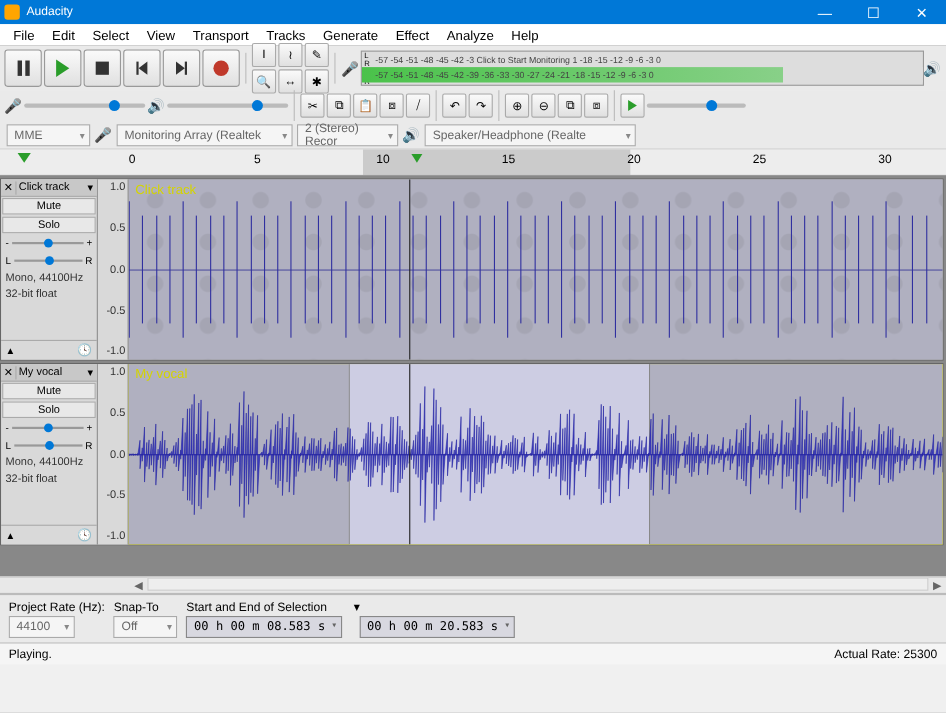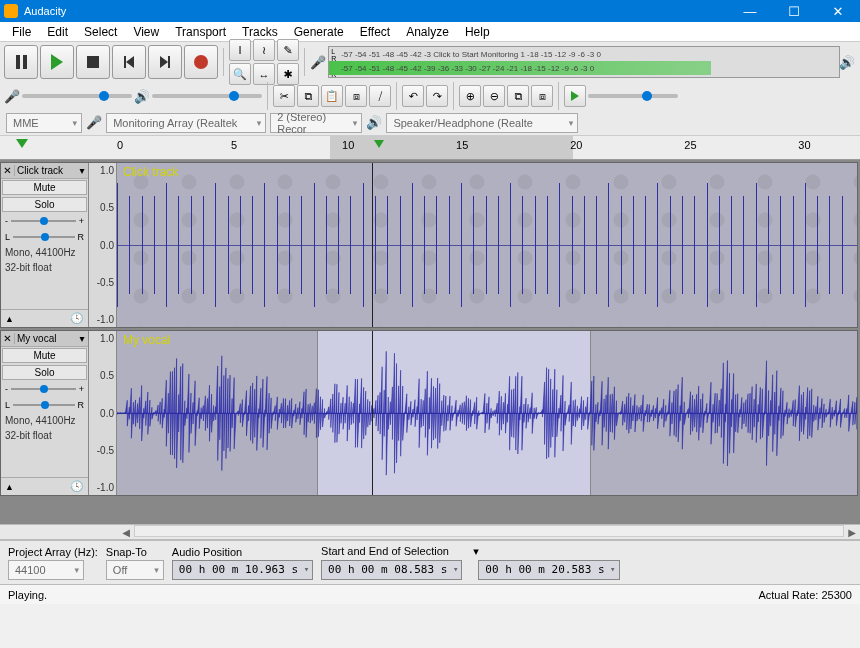--- a/index.html
+++ b/index.html
@@ -410,30 +410,26 @@
 
 <div class="hscroll">
   <div style="width:118px;"></div>
   <div class="arrow">◀</div>
   <div class="track"></div>
   <div class="arrow">▶</div>
 </div>
 
 <div class="bottom-row">
   <div class="bottom-group">
-    <span class="bottom-label">Project Array (Hz):</span>
-    <div class="combo" style="width:76px;text-align:right;">44100</div>
+    <span class="bottom-label">Project Rate (Hz):</span>
+    <div class="combo" style="width:60px;text-align:right;">44100</div>
   </div>
   <div class="bottom-group">
     <span class="bottom-label">Snap-To</span>
     <div class="combo" style="width:58px;">Off</div>
-  </div>
-  <div class="bottom-group">
-    <span class="bottom-label">Audio Position</span>
-    <div class="time-box">00 h 00 m 10.963 s</div>
   </div>
   <div class="bottom-group">
     <span class="bottom-label"><span>Start and End of Selection</span>&nbsp;&nbsp;&nbsp;&nbsp;&nbsp;&nbsp;&nbsp;&nbsp;▾</span>
     <div style="display:flex; gap:16px;">
       <div class="time-box">00 h 00 m 08.583 s</div>
       <div class="time-box">00 h 00 m 20.583 s</div>
     </div>
   </div>
 </div>
 

